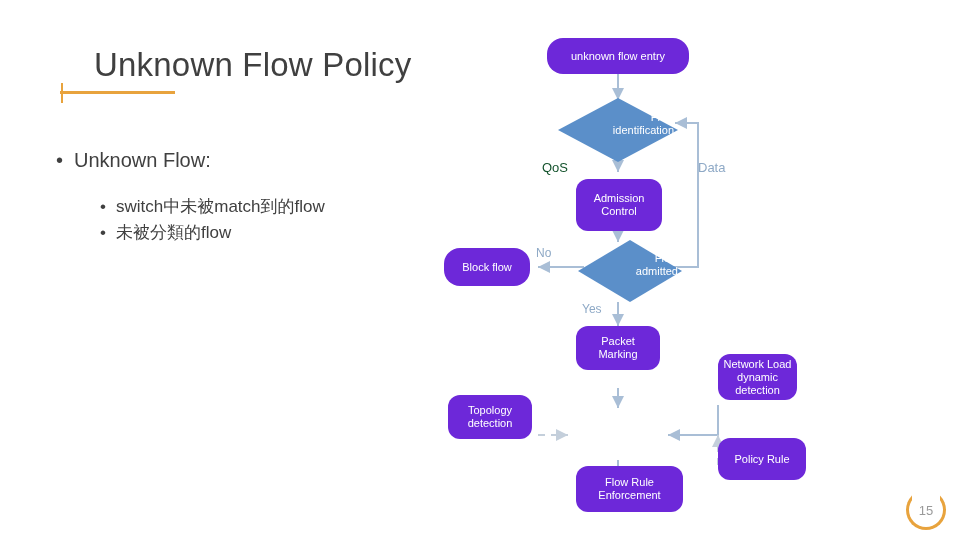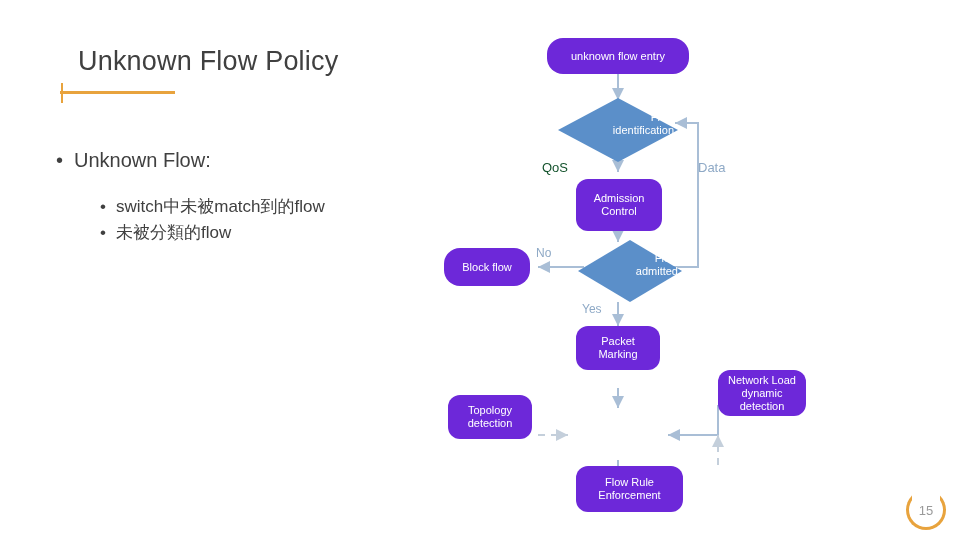--- a/index.html
+++ b/index.html
@@ -12,23 +12,23 @@
     height: 540px;
     position: relative;
     overflow: hidden;
     font-family: "Liberation Sans", sans-serif;
     color: #000000;
   }
 
   
   #slide-title {
     position: absolute;
-    left: 78px;
+    left: 94px;
     top: 46px;
-    font-size: 27px;
+    font-size: 33px;
     font-weight: normal;
     color: #404040;
     letter-spacing: 0.2px;
     white-space: nowrap;
   }
   #title-underline {
     position: absolute;
     left: 60px;
     top: 91px;
     width: 115px;
@@ -276,24 +276,27 @@
 
   <div class="node" style="left:146px; top:306px; width:84px; height:44px;">
     <span>Packet<br>Marking</span>
   </div>
 
   <div class="node" style="left:18px; top:375px; width:84px; height:44px;">
     <span>Topology<br>detection</span>
   </div>
 
 
-  <div class="node" style="left:288px; top:350px; width:88px; height:46px;">
+  <div class="node" style="left:288px; top:334px; width:79px; height:46px;">
     <span>Network Load<br>dynamic<br>detection</span>
   </div>
 
+  <div class="node" style="left:288px; top:418px; width:88px; height:42px;">
+    <span>Policy Rule</span>
+  </div>
 
   <div class="node" style="left:146px; top:446px; width:107px; height:46px;">
     <span>Flow Rule<br>Enforcement</span>
   </div>
 </div>
 
 <div id="page-number-badge">
   <div class="ring-left"></div>
   <div class="ring-right"></div>
   <div class="mask"></div>

